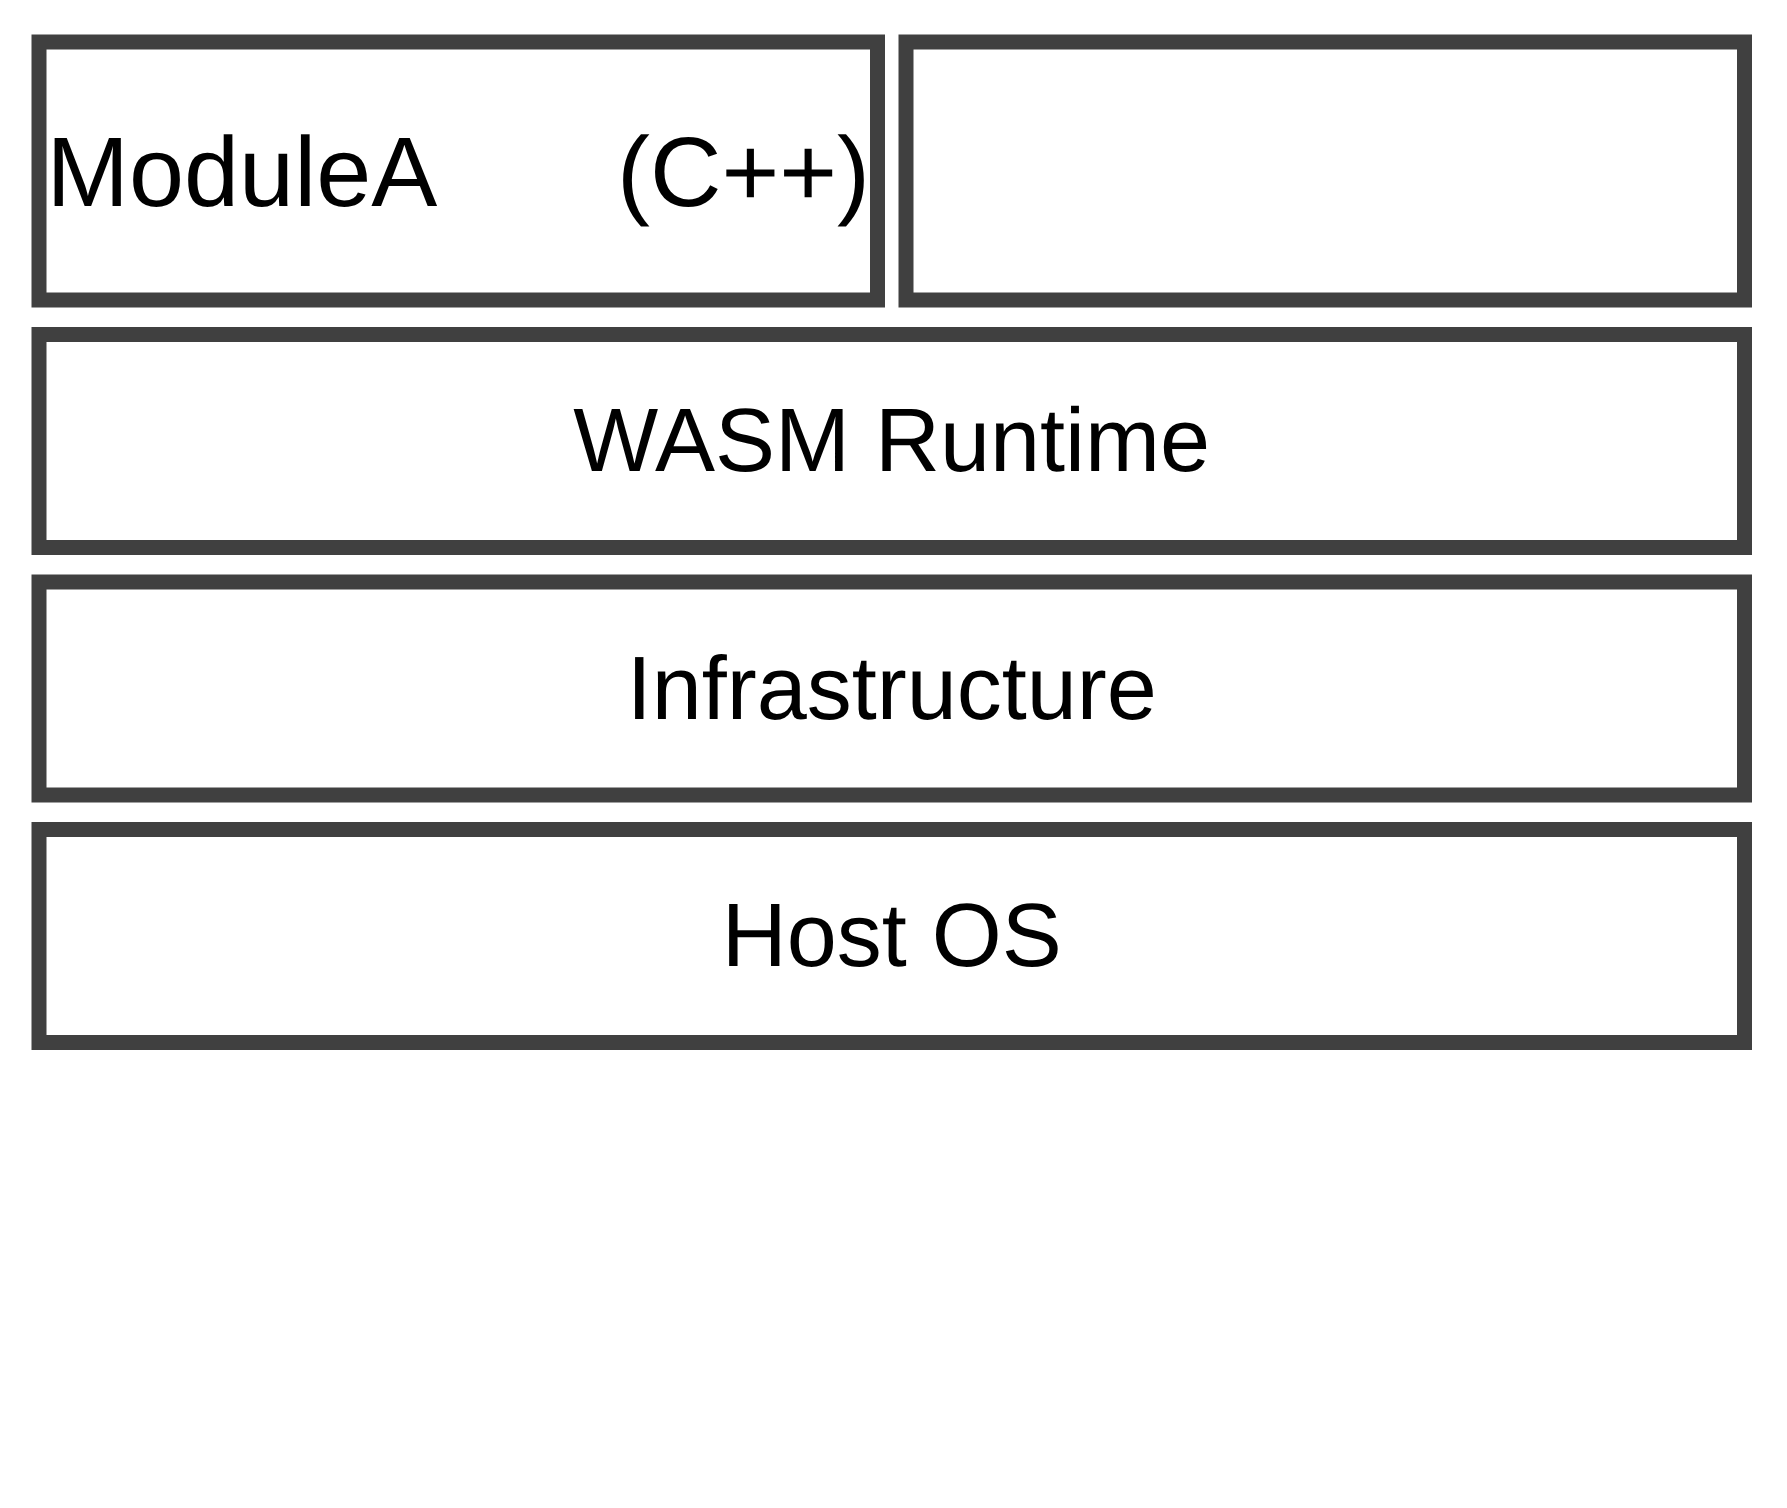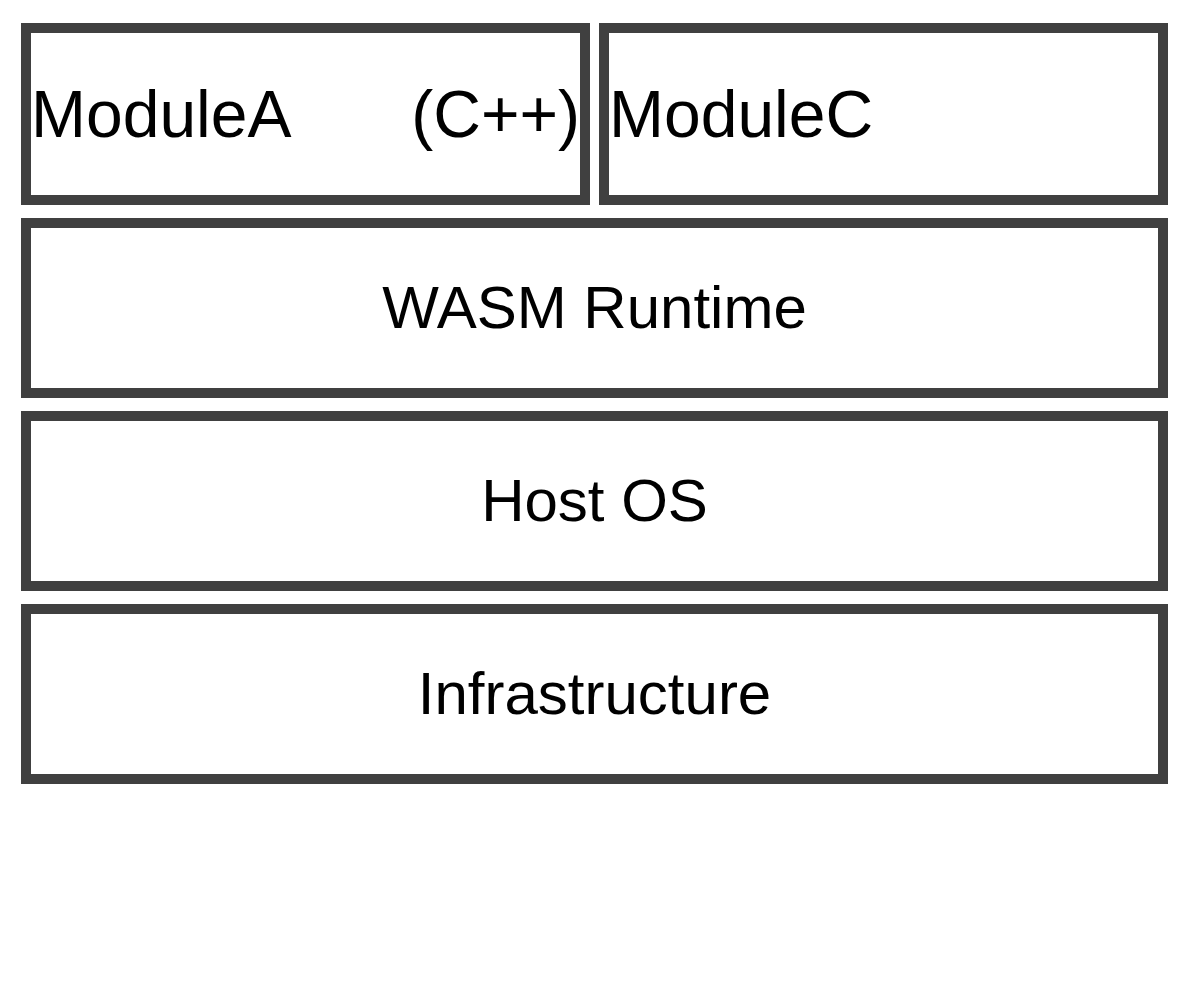--- a/index.html
+++ b/index.html
@@ -35,51 +35,50 @@
   }
   .module-box {
     flex: 1 1 0;
     height: 182px;
     flex-direction: row;
     font-size: 66px;
     line-height: 1.16;
     justify-content: space-between;
   }
   .layer-box {
-    height: 180px;
+    height: 152px;
     margin-top: 13px;
     font-size: 60px;
     line-height: 1.1;
     text-align: right;
   }
   .module-name, .module-language, .layer-label {
     white-space: nowrap;
   }
 </style>
 </head>
 <body>
 
 <div class="diagram">
 
   <div class="modules-row">
     <div class="box module-box">
       <span class="module-name">ModuleA</span>
       <span class="module-language">(C++)</span>
     </div>
     <div class="box module-box">
-      <span class="module-name">ModuleC</span>
     </div>
   </div>
 
   <div class="box layer-box">
     <span class="layer-label">WASM Runtime</span>
   </div>
 
 
   <div class="box layer-box">
-    <span class="layer-label">Host OS</span>
+    <span class="layer-label">Infrastructure</span>
   </div>
 
   <div class="box layer-box">
-    <span class="layer-label">Infrastructure</span>
+    <span class="layer-label">Host OS</span>
   </div>
 
 </div>
 
 </body></html>

